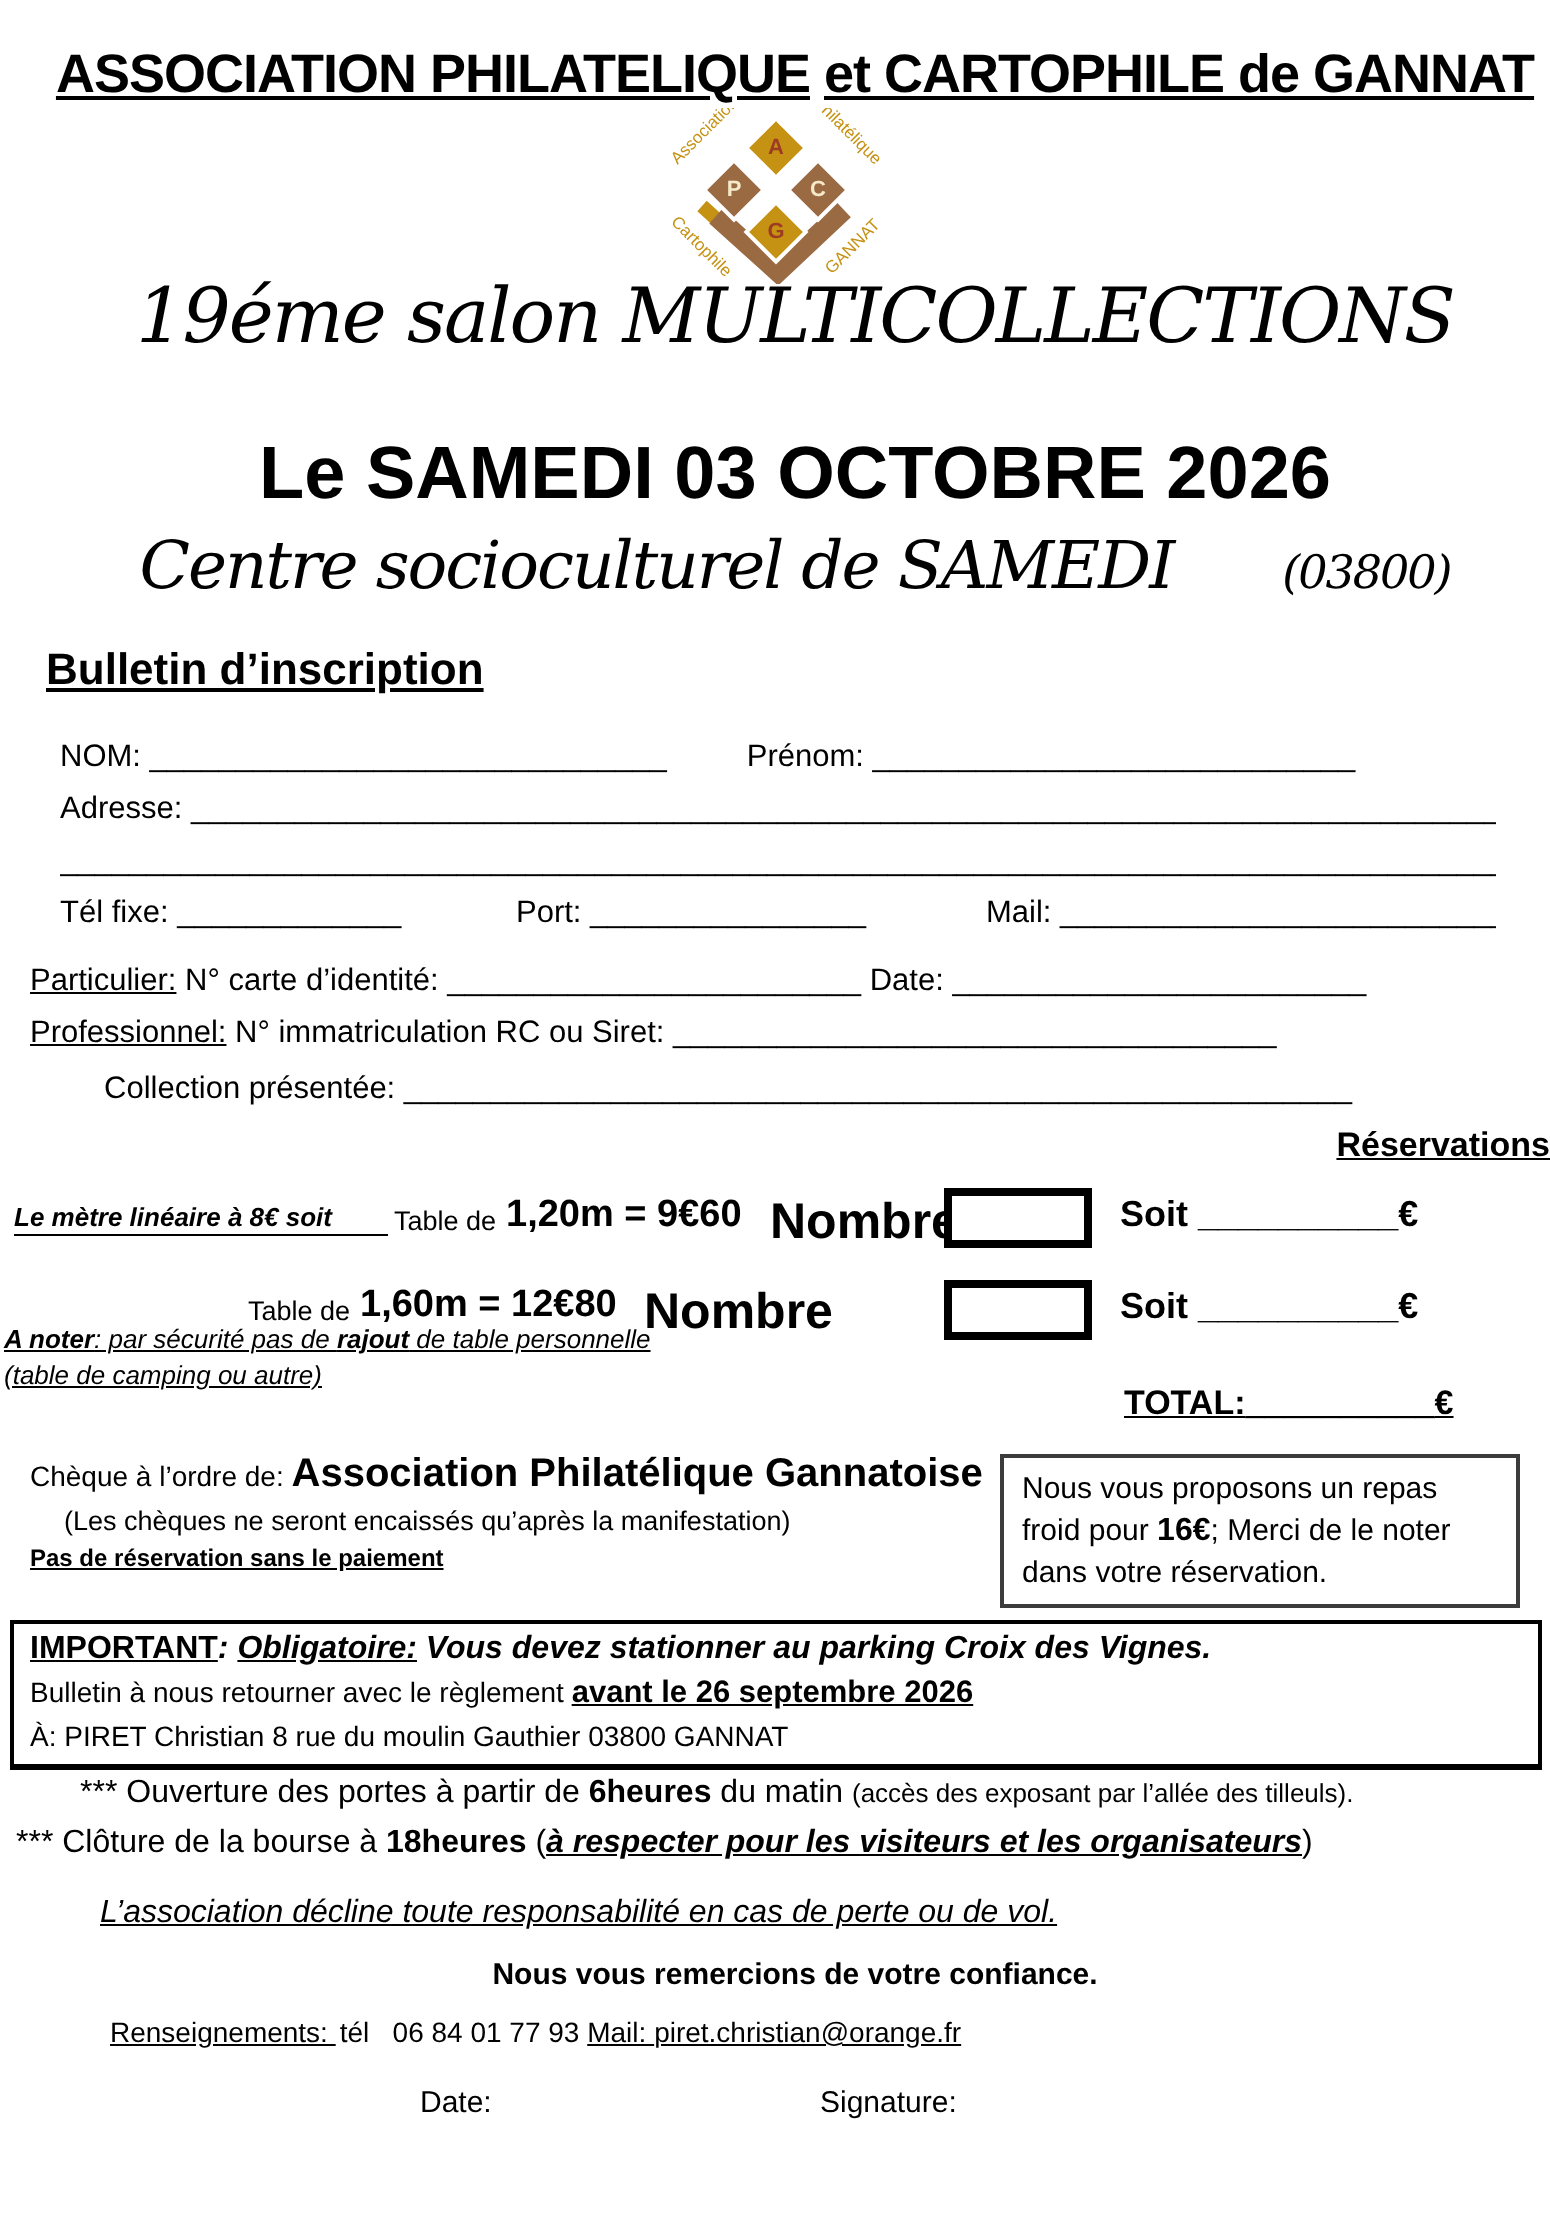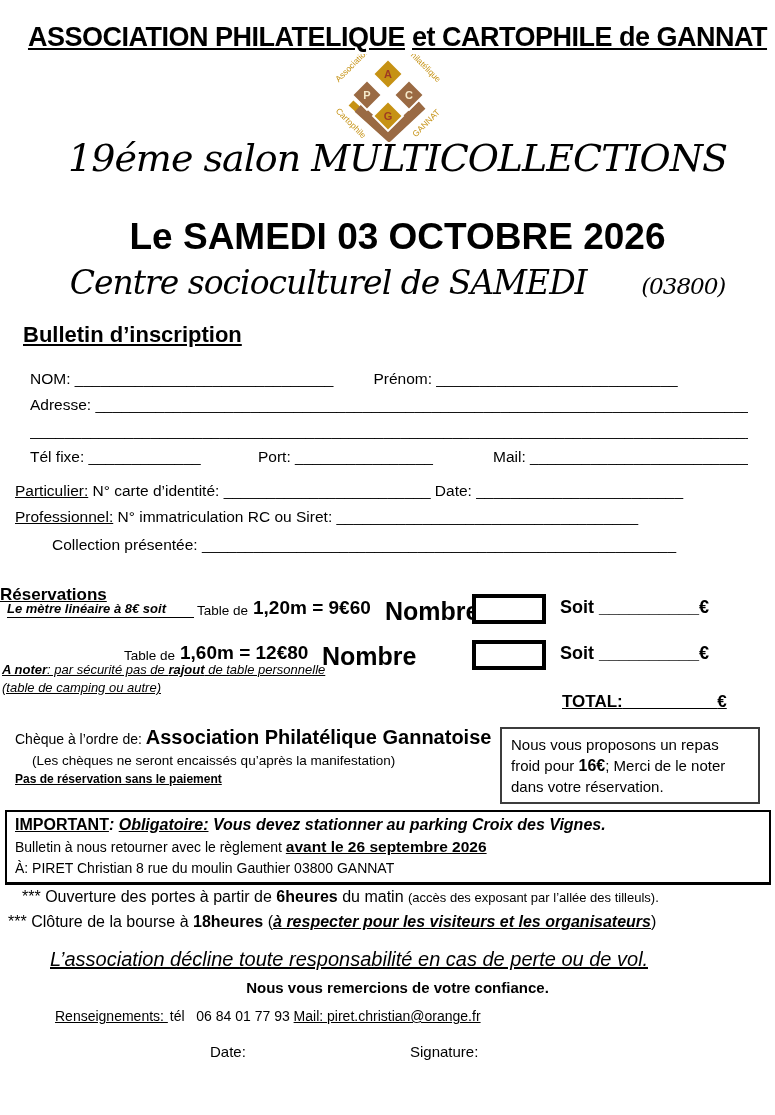--- a/index.html
+++ b/index.html
@@ -30,21 +30,21 @@
   .form-line{position:relative;height:26px;white-space:nowrap;overflow:hidden;}
   .gap40{display:inline-block;width:40px;}
   .tel-line .grp-port{position:absolute;left:228px;}
   .tel-line .grp-mail{position:absolute;left:463px;}
 
   .pro-block{top:482px;left:15px;width:745px;font-size:15.5px;}
   .pro-line{height:26px;white-space:nowrap;overflow:hidden;}
   .collection-line{margin-top:2px;padding-left:37px;height:26px;white-space:nowrap;overflow:hidden;}
 
   .res{top:560px;left:0;width:775px;height:165px;}
-  .res-heading{position:absolute;top:3px;left:0;width:100%;text-align:left;font-size:17px;font-weight:bold;text-decoration:underline;margin-top:22px;}
+  .res-heading{position:absolute;top:3px;left:0;width:100%;text-align:right;font-size:17px;font-weight:bold;text-decoration:underline;}
   .res-intro{position:absolute;top:41px;left:7px;font-size:13px;font-weight:bold;font-style:italic;border-bottom:1.5px solid #000;padding-right:28px;padding-bottom:1px;}
   .res-table-label{position:absolute;font-size:13.5px;}
   .res-size{position:absolute;font-size:19px;font-weight:bold;}
   .res-nombre{position:absolute;font-size:25px;font-weight:bold;}
   .res-box{position:absolute;width:66px;height:22px;border:4px solid #000;background:#fff;}
   .res-soit{position:absolute;font-size:18px;font-weight:bold;white-space:nowrap;}
   .res-note{position:absolute;top:101px;left:2px;width:352px;font-size:13px;font-style:italic;line-height:18px;text-decoration:underline;}
   .res-total{position:absolute;top:132px;left:562px;font-size:17px;font-weight:bold;text-decoration:underline;white-space:nowrap;}
 
   .pay{top:722px;left:0;width:775px;height:90px;}
@@ -56,25 +56,25 @@
   .meal-price{font-weight:bold;font-size:16px;}
 
   .important-box{top:810px;left:5px;width:746px;border:2px solid #000;border-bottom:3px solid #000;padding:4px 8px 6px 8px;}
   .imp-l1{font-size:16px;font-weight:bold;font-style:italic;white-space:nowrap;}
   .imp-l1 .imp-word{font-style:normal;text-decoration:underline;}
   .imp-l1 .oblig{text-decoration:underline;}
   .imp-l2{font-size:14px;margin-top:4px;white-space:nowrap;}
   .imp-deadline{font-size:15.5px;font-weight:bold;text-decoration:underline;}
   .imp-l3{font-size:14px;margin-top:4px;white-space:nowrap;}
 
-  .open-note{top:888px;left:22px;font-size:16px;white-space:nowrap;}
+  .open-note{top:888px;left:40px;font-size:16px;white-space:nowrap;}
   .open-small{font-size:13px;}
   .close-note{top:913px;left:8px;font-size:16px;white-space:nowrap;}
   .close-emph{font-weight:bold;font-style:italic;text-decoration:underline;}
-  .liability{top:948px;left:40px;font-size:20px;font-style:italic;text-decoration:underline;}
+  .liability{top:948px;left:40px;font-size:16px;font-style:italic;text-decoration:underline;}
   .thanks{top:979px;left:0;font-size:15px;font-weight:bold;}
   .renseignements{top:1008px;left:55px;font-size:14px;white-space:nowrap;}
   .rens-label{text-decoration:underline;padding-right:2px;}
   .date-label{top:1043px;left:210px;font-size:15px;}
   .sig-label{top:1043px;left:410px;font-size:15px;}
 </style>
 </head>
 <body>
 
 <div class="page">

